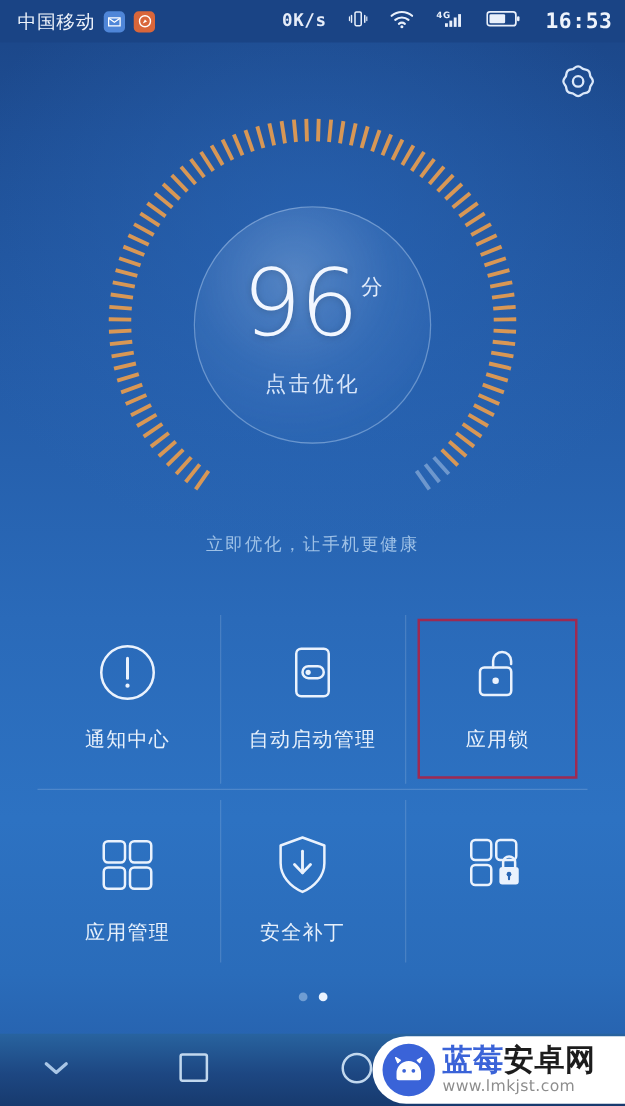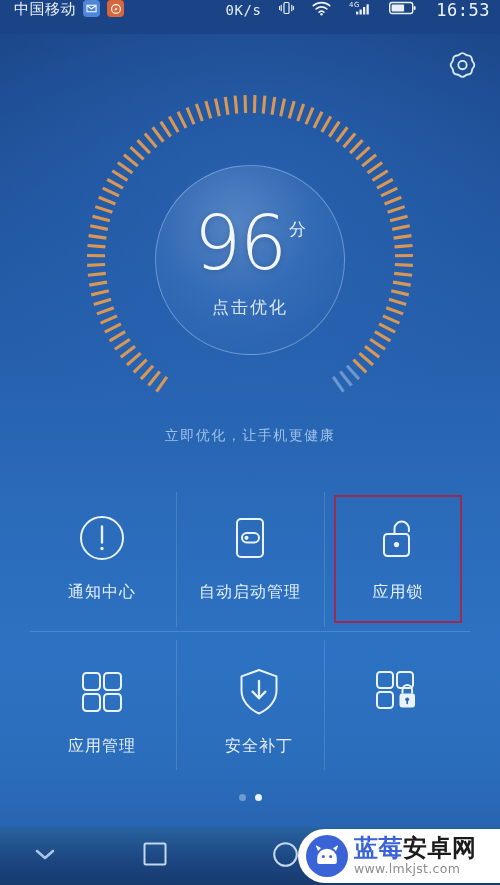--- a/index.html
+++ b/index.html
@@ -21,33 +21,33 @@
         #2d72c2 74%,
         #2a6cba 88%,
         #245ba6 100%);
     overflow:hidden;
   }
 
   
   #statusbar {
     position:absolute; top:0; left:0; right:0; height:34px;
     background:#1a4485;
-    display:flex; align-items:flex-start;
+    display:flex; align-items:center;
     padding:0 10px 0 14px;
     color:#e8eefa;
     font-size:15px;
     letter-spacing:.5px;
   }
   #carrier { font-size:15px; color:#eef3fb; white-space:nowrap; }
   .sb-app { width:17px; height:17px; border-radius:4px; margin-left:7px;
             display:flex; align-items:center; justify-content:center;
             font-size:10px; color:#fff; flex:0 0 auto; }
   .sb-app.blue { background:#4f86d8; }
   .sb-app.orange { background:#d9663a; }
-  #sb-right { margin-left:auto; display:flex; align-items:center; gap:18px; }
+  #sb-right { margin-left:auto; display:flex; align-items:center; gap:18px;font-weight:bold; }
   #netspeed { font-size:14px; color:#e6edf9; font-family:"DejaVu Sans Mono", monospace; }
   #clock { font-size:17px; color:#eef3fb; font-family:"DejaVu Sans Mono", monospace; margin-left:2px;}
   .sb-ico { display:block; }
 
   
   #gear-btn {
     position:absolute; left:444px; top:49px; width:37px; height:37px;
     display:flex; align-items:center; justify-content:center;
   }
 
@@ -338,21 +338,21 @@
         <svg width="50" height="50" viewBox="0 0 50 50">
           <rect x="6" y="6" width="17" height="17" rx="3.4" fill="none" stroke="#eaf2fd" stroke-width="2"></rect>
           <rect x="27" y="6" width="17" height="17" rx="3.4" fill="none" stroke="#eaf2fd" stroke-width="2"></rect>
           <rect x="6" y="27" width="17" height="17" rx="3.4" fill="none" stroke="#eaf2fd" stroke-width="2"></rect>
           <rect x="27" y="27" width="17" height="17" rx="3.4" fill="none" stroke="#eaf2fd" stroke-width="2"></rect>
         </svg>
       </div>
       <div class="tile-label">应用管理</div>
     </div>
 
-    <div class="tile" style="left:185px; top:160px;">
+    <div class="tile" style="left:168px; top:160px;">
       <div class="tile-icon">
         <svg width="50" height="52" viewBox="0 0 50 52">
           <path d="M25 4 7.5 10.4v14.2C7.5 34.6 15 43.2 25 47.5c10-4.3 17.5-12.9 17.5-22.9V10.4z" fill="none" stroke="#eaf2fd" stroke-width="2" stroke-linejoin="round"></path>
           <path d="M25 15v17" stroke="#eaf2fd" stroke-width="2.3" stroke-linecap="round"></path>
           <path d="M18.6 25.6 25 32.3l6.4-6.7" fill="none" stroke="#eaf2fd" stroke-width="2.3" stroke-linecap="round" stroke-linejoin="round"></path>
         </svg>
       </div>
       <div class="tile-label">安全补丁</div>
     </div>
 

